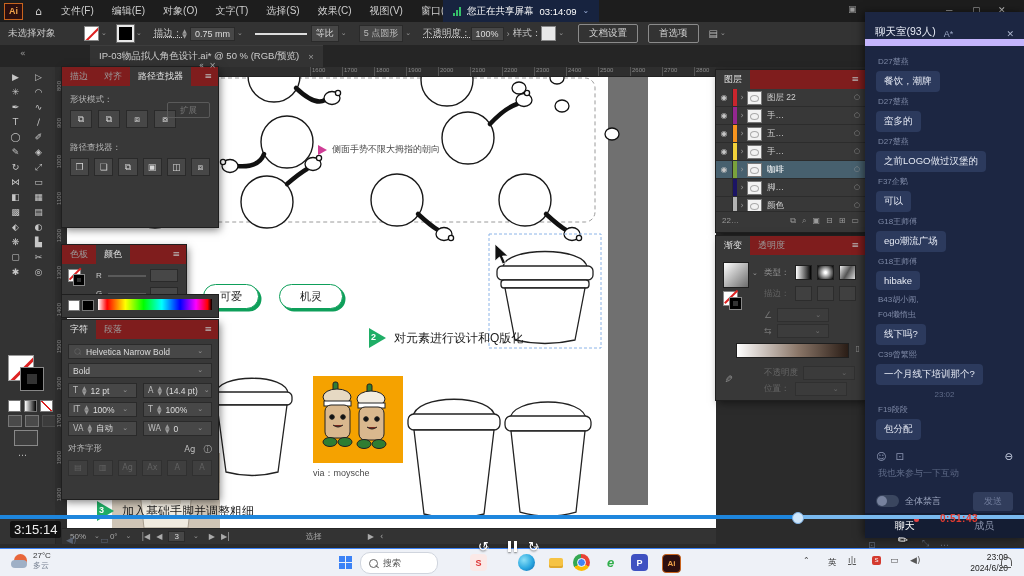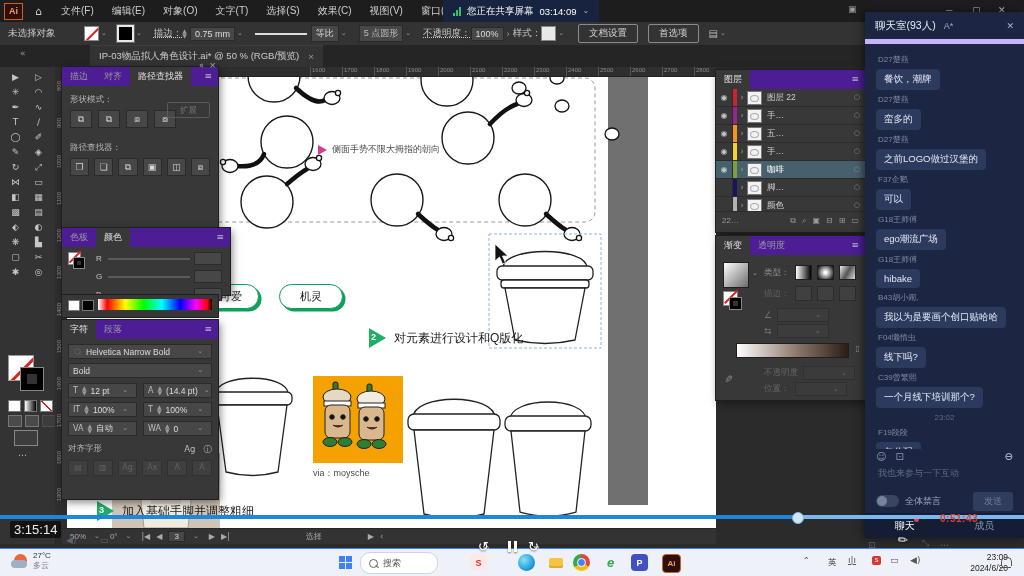--- a/index.html
+++ b/index.html
@@ -49,21 +49,21 @@
   .note-pink{position:absolute;left:251px;top:76px;display:flex;align-items:center;gap:5px;font-size:9px;color:#4a4a4a;}
   .tri-pink{width:0;height:0;border-top:5px solid transparent;border-bottom:5px solid transparent;border-left:9px solid #cf3e96;}
   .pill-btn{position:absolute;height:23px;border:1.6px solid #0e9f5a;border-radius:13px;background:#fff;box-shadow:2.5px 2.5px 0 #0e9f5a;color:#222;font-size:11px;display:flex;align-items:center;justify-content:center;}
   .step{position:absolute;display:flex;align-items:center;gap:8px;}
   .tri-green{width:0;height:0;border-top:10px solid transparent;border-bottom:10px solid transparent;border-left:17px solid #1fae66;position:relative;}
   .tri-num{position:absolute;left:-15px;top:-6px;color:#fff;font-size:9px;font-weight:bold;}
   .step-text{font-size:12px;color:#1a1a1a;}
   .credit{position:absolute;left:246px;top:400px;font-size:9px;color:#4a4a4a;}
   
   .panel{background:#383838;box-shadow:0 0 0 1px #1f1f1f,2px 3px 8px rgba(0,0,0,.5);}
-  .ptabs{height:19px;background:#4c1d95;display:flex;align-items:stretch;color:#9a9a9a;font-size:9px;text-align:center;}
+  .ptabs{height:19px;background:#7f1d1d;display:flex;align-items:stretch;color:#9a9a9a;font-size:9px;text-align:center;}
   .ptab{padding:0 8px;display:flex;align-items:center;}
   .ptab.act{background:#383838;color:#e3e3e3;}
   .pmenu{margin-left:auto;color:#bbb;padding:0 6px;display:flex;align-items:center;font-size:9px;}
   .plabel{color:#b5b5b5;font-size:8.5px;}
   .pfbtn{width:20px;height:16px;background:#474747;border:1px solid #2a2a2a;color:#d8d8d8;font-size:9px;display:flex;align-items:center;justify-content:center;}
   .expand-btn{border:1px solid #5a5a5a;border-radius:2px;color:#777;font-size:8.5px;padding:2px 12px;}
   .crow{display:flex;align-items:center;gap:4px;margin:5px 8px;}
   .cletter{color:#c9c9c9;font-size:8px;width:8px;}
   .ctrack{flex:1;height:2px;background:#5a5a5a;}
   .cval{width:26px;height:11px;background:#474747;border:1px solid #2a2a2a;}
@@ -81,21 +81,21 @@
   .lthumb{width:13px;height:12px;background:#f2f2f2;border:1px solid #777;margin-right:5px;position:relative;}
   .lthumb::after{content:"";position:absolute;left:2px;top:3px;width:7px;height:5px;border:1px solid #aaa;border-radius:50%;}
   .lname{flex:1;overflow:hidden;white-space:nowrap;}
   .ltarget{width:16px;color:#9a9a9a;text-align:center;font-size:7px;}
   .gtype{width:15px;height:13px;border:1px solid #1f1f1f;}
   .grow-lbl{color:#8f8f8f;font-size:8.5px;}
   .gfield{width:44px;height:12px;background:#474747;border:1px solid #2a2a2a;color:#999;font-size:7px;display:flex;align-items:center;justify-content:flex-end;padding:0 3px;}
   .gfield.dis{background:#3f3f3f;color:#666;}
   
   .chat{left:865px;top:12px;width:159px;height:526px;background:#1c2642;color:#e7ebf5;display:flex;flex-direction:column;box-shadow:-2px 0 8px rgba(0,0,0,.5);}
-  .chat-head{height:27px;display:flex;align-items:center;padding:0 10px;font-size:10.5px;gap:8px;border-bottom:5px solid #c4b5fd;}
+  .chat-head{height:27px;display:flex;align-items:flex-end;padding:0 10px;font-size:10.5px;gap:8px;border-bottom:7px solid #c4b5fd;}
   .chat-msgs{flex:1;padding:6px 11px 0 11px;overflow:hidden;}
   .msg-user{color:#7e89a6;font-size:8px;margin:4px 0 3px 2px;}
   .msg-bubble{display:inline-block;background:#2c3a5d;border-radius:4px;padding:4px 8px;font-size:9.5px;color:#e6eaf4;max-width:130px;}
   .msg-time{text-align:center;color:#5f6b88;font-size:8px;margin:5px 0;}
   .chat-tools{height:16px;display:flex;align-items:center;gap:9px;padding:0 11px;color:#8d97b3;font-size:10px;}
   .chat-input{height:20px;padding:2px 13px;color:#5f6b88;font-size:9px;}
   .chat-send-row{height:24px;display:flex;align-items:center;padding:0 11px;gap:6px;}
   .toggle{width:23px;height:12px;border-radius:6px;background:#3a465f;position:relative;}
   .toggle::after{content:"";position:absolute;left:1px;top:1px;width:10px;height:10px;border-radius:50%;background:#77829e;}
   .send-btn{margin-left:auto;background:#313d5c;color:#717d9c;font-size:9px;border-radius:3px;padding:3px 11px;}
@@ -425,21 +425,21 @@
     <div style="display:flex;gap:5px;margin:0 8px;">
         <span class="pfbtn ico">❐</span>
         <span class="pfbtn ico">❏</span>
         <span class="pfbtn ico">⧉</span>
         <span class="pfbtn ico">▣</span>
         <span class="pfbtn ico">◫</span>
         <span class="pfbtn ico">⧈</span>
       </div>
   </div>
 
-  <div class="abs panel" style="left:62px;top:228px;width:168px;height:67px;">
+  <div class="abs panel" style="left:62px;top:245px;width:124px;height:67px;">
     <div class="ptabs">
       <span class="ptab">色板</span>
       <span class="ptab act">颜色</span>
       <span class="pmenu ico">≡</span>
     </div>
     <div style="position:absolute;left:6px;top:24px;width:16px;height:16px;">
       <span style="position:absolute;left:0;top:0;width:11px;height:11px;background:#fff;border:1px solid #888;overflow:hidden;"></span>
       <span style="position:absolute;left:-1px;top:4px;width:16px;height:1.5px;background:#d22;transform:rotate(-45deg);"></span>
       <span style="position:absolute;left:6px;top:6px;width:10px;height:10px;background:#333;border:3px solid #000;box-sizing:border-box;outline:1px solid #888;"></span>
     </div>
@@ -718,21 +718,20 @@
         <div><span class="msg-bubble">蛮多的</span></div>
         <div class="msg-user">D27楚燕</div>
         <div><span class="msg-bubble">之前LOGO做过汉堡的</span></div>
         <div class="msg-user">F37企鹅</div>
         <div><span class="msg-bubble">可以</span></div>
         <div class="msg-user">G18王师傅</div>
         <div><span class="msg-bubble">ego潮流广场</span></div>
         <div class="msg-user">G18王师傅</div>
         <div><span class="msg-bubble">hibake</span></div>
         <div class="msg-user">B43胡小闹,</div>
-        <div><span class="msg-bubble">我以为是要画个创口贴哈哈</span></div>
         <div class="msg-user">F04懒惰虫</div>
         <div><span class="msg-bubble">线下吗?</span></div>
         <div class="msg-user">C39曾繁熙</div>
         <div><span class="msg-bubble">一个月线下培训那个?</span></div>
         <div class="msg-time">23:02</div>
         <div class="msg-user">F19段段</div>
         <div><span class="msg-bubble">包分配</span></div>
       </div>
     <div class="chat-tools">
       <span class="ico">☺</span>

